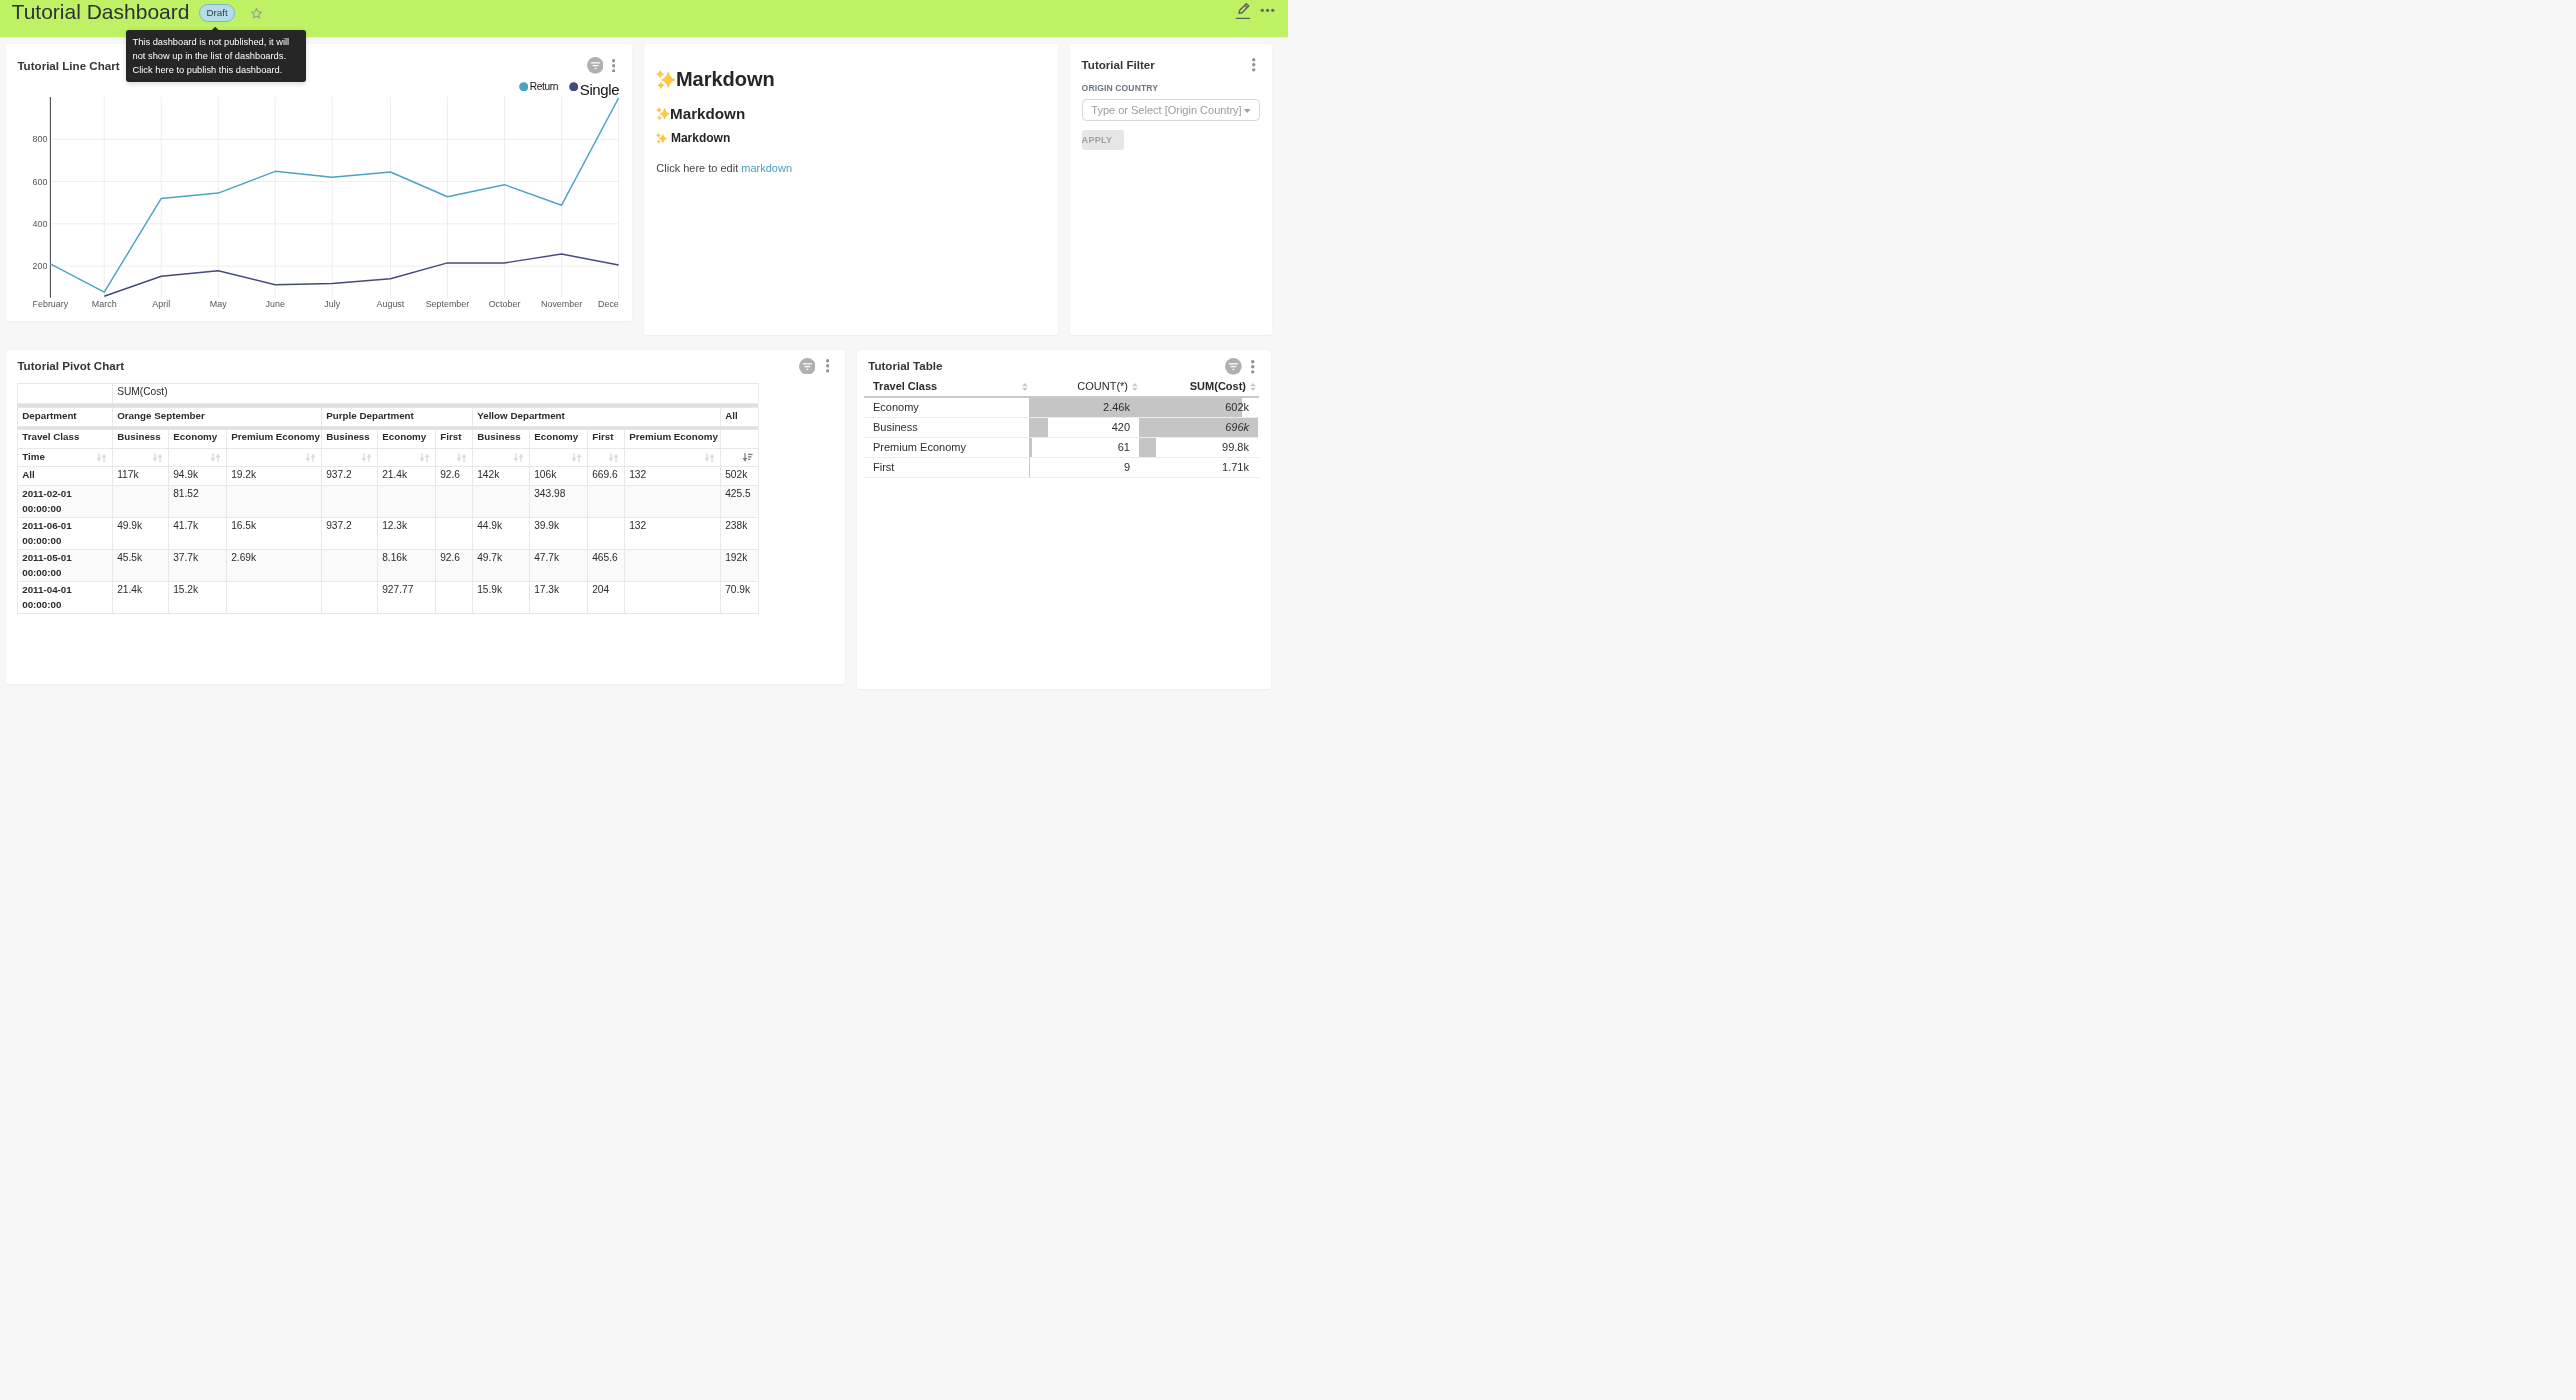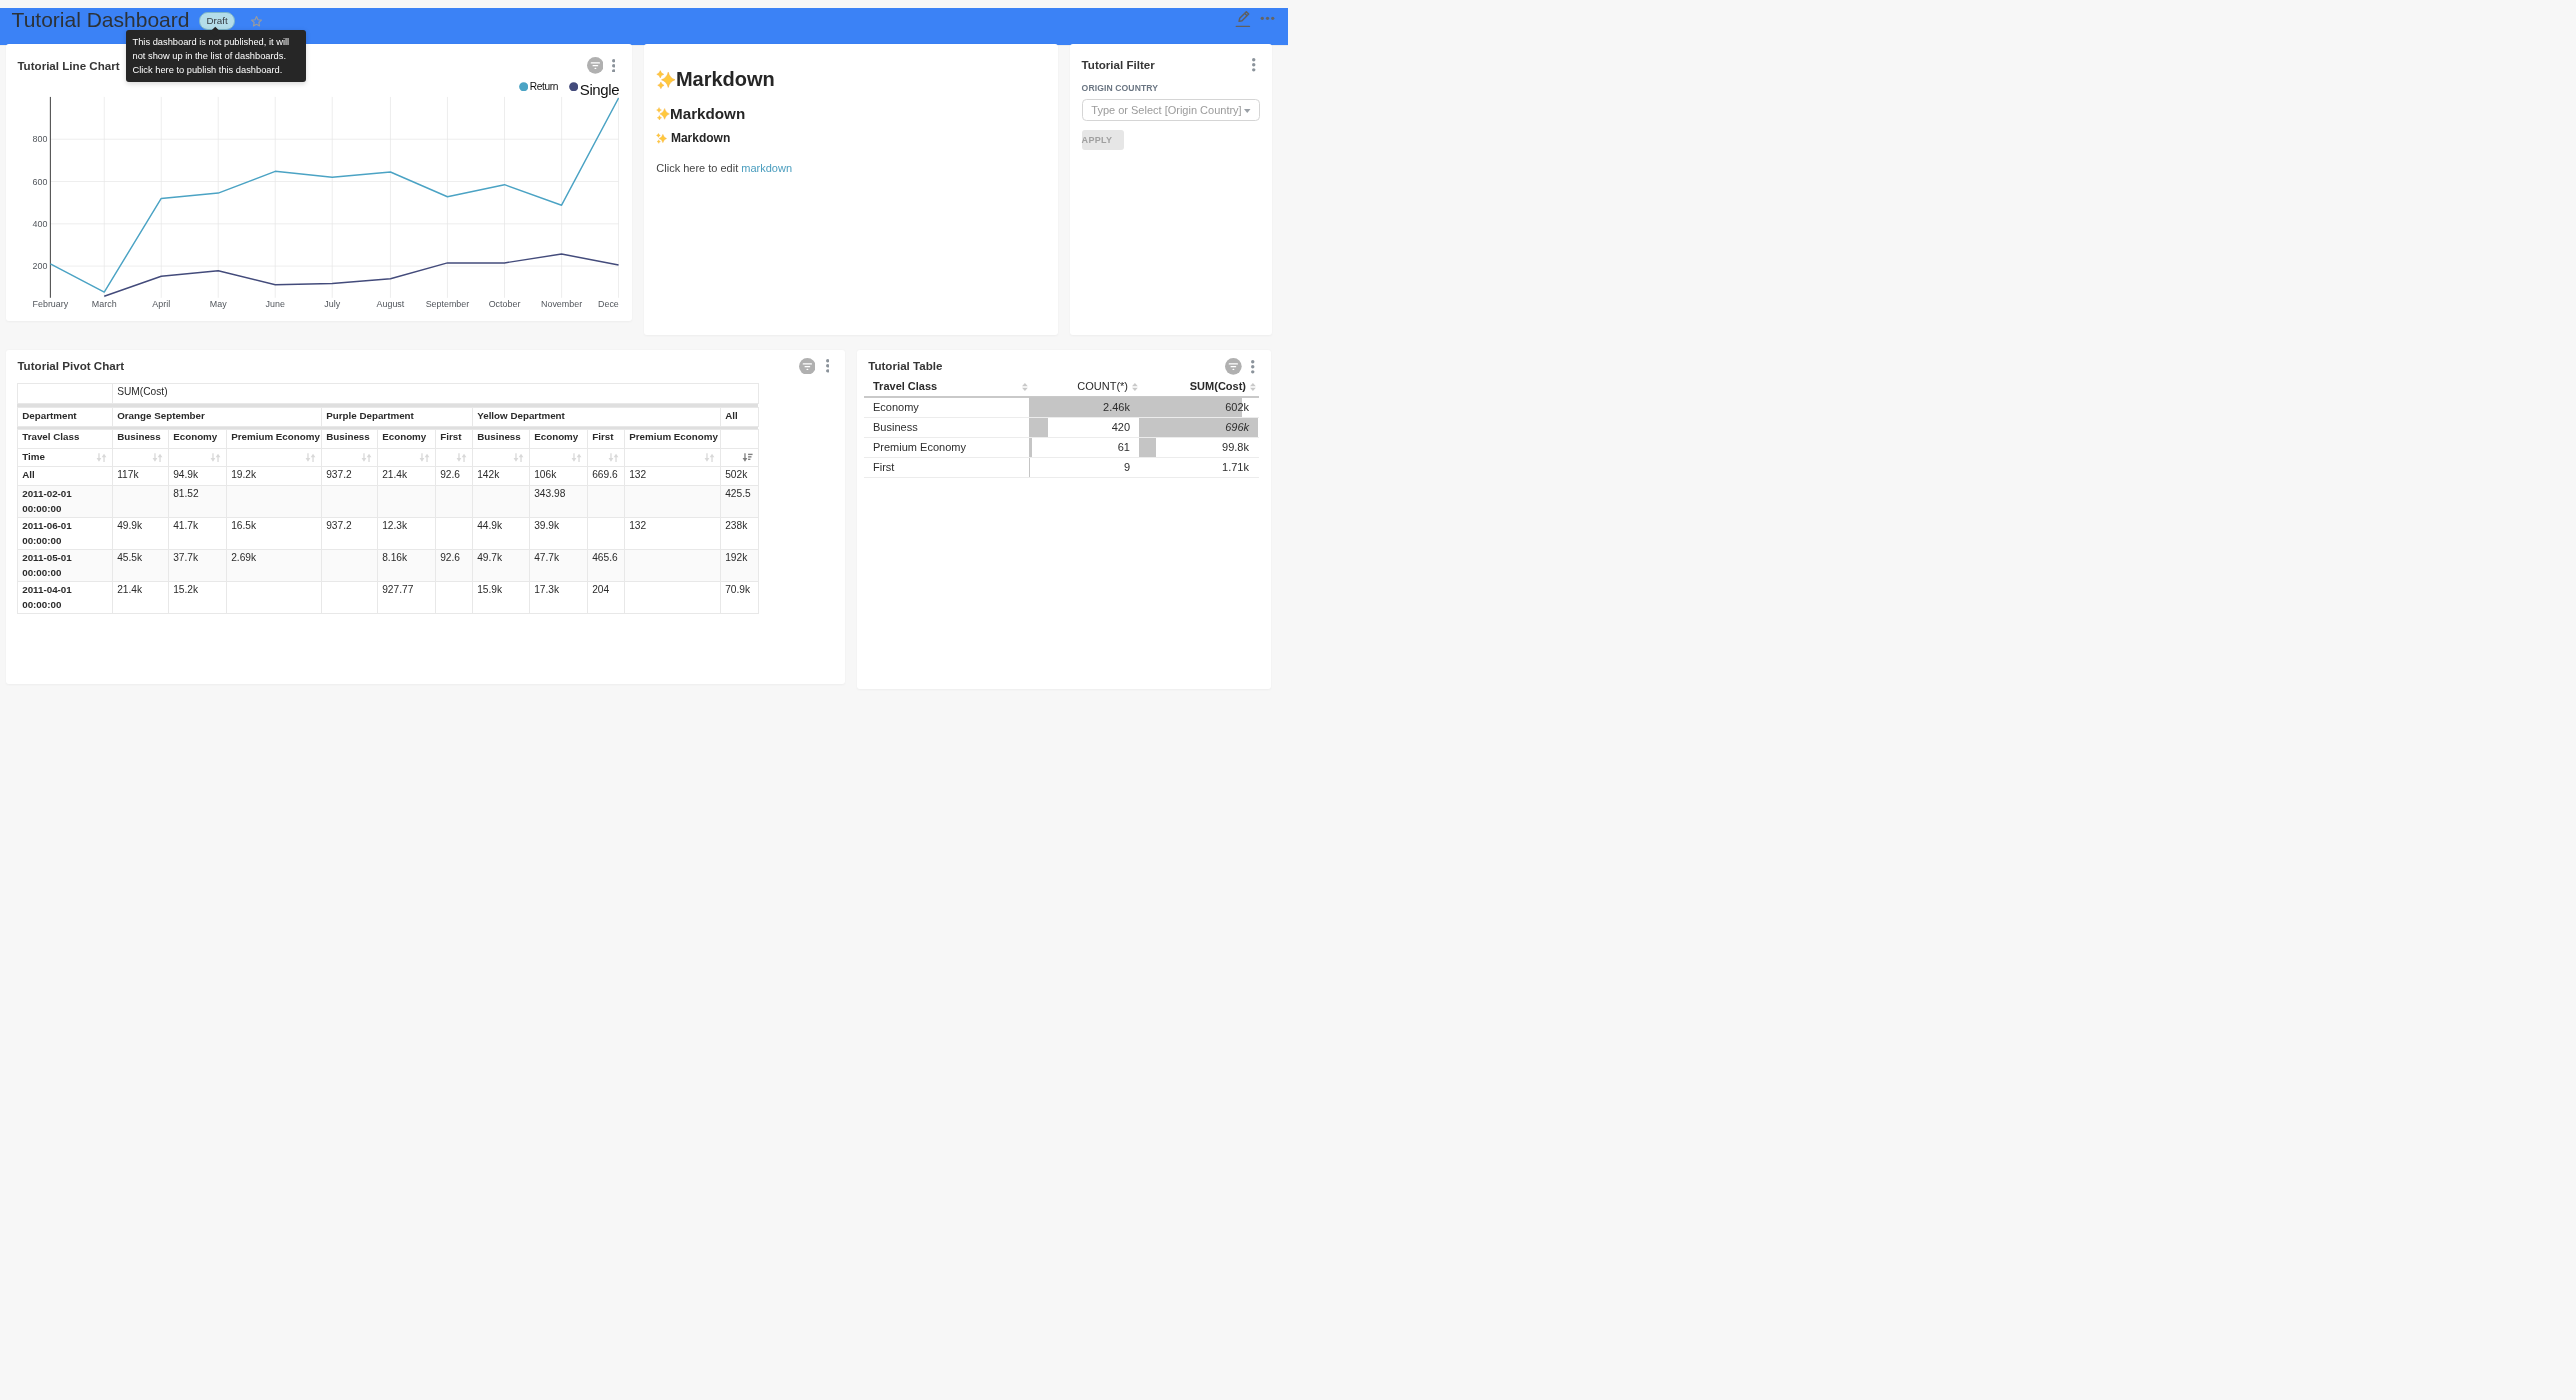--- a/index.html
+++ b/index.html
@@ -1,19 +1,19 @@
 <!DOCTYPE html>
 <html style="font-size:11.6px"><head>
 <meta charset="utf-8">
 <style>
 * { margin:0; padding:0; box-sizing:border-box; }
 html,body { width:1288px; height:700px; font-family:"Liberation Sans", sans-serif; background:#f7f7f7; overflow:hidden; }
 .abs { position:absolute; }
 #page { position:relative; width:1288px; height:700px; }
-#header { position:absolute; left:0; top:8px; width:1288px; height:38px; background:#3b82f6; border-bottom:0.7px solid #ececec; }
+#header { position:absolute; left:0; top:0; width:1288px; height:38px; background:#bef264; border-bottom:0.7px solid #ececec; }
 #title { position:absolute; left:11.6px; top:0.4px; font-size:21px; color:#2c3238; letter-spacing:0; }
 #pill { position:absolute; left:199px; top:4.4px; width:36px; height:17.4px; background:#b4dde9; border:0.7px solid #7db6ca; border-radius:8.7px; font-size:9.8px; color:#373e44; text-align:center; line-height:16px; }
 .card { position:absolute; background:#fff; border-radius:2.9px; box-shadow:0 0.7px 2.2px rgba(0,0,0,0.045); }
 .ctitle { position:absolute; font-size:11.6px; font-weight:700; color:#363636; }
 #tooltip { position:absolute; left:126px; top:30px; width:180px; height:52px; background:#262626; border-radius:2.9px; color:#fff; font-size:9.3px; line-height:14px; padding:5.1px 0 0 6.5px; z-index:50; box-shadow:0 1.5px 5.8px rgba(0,0,0,0.15); }
 #tooltip:before { content:""; position:absolute; left:86px; top:-2.5px; width:6.5px; height:6.5px; background:#262626; transform:rotate(45deg); }
 .pt { border-collapse:collapse; table-layout:fixed; width:739px; font-size:10.2px; color:#2b2b2b; }
 .pt td, .pt th { border:0.7px solid #e8e8e8; padding:0.7px 4.4px; vertical-align:top; text-align:left; font-weight:400; line-height:14.5px; overflow:hidden; white-space:nowrap; }
 .pt th { font-weight:700; font-size:9.8px; }
 .pt tr.sp td { height:3.6px; padding:0; background:#dfdfdf; border-left:none; border-right:none; }

